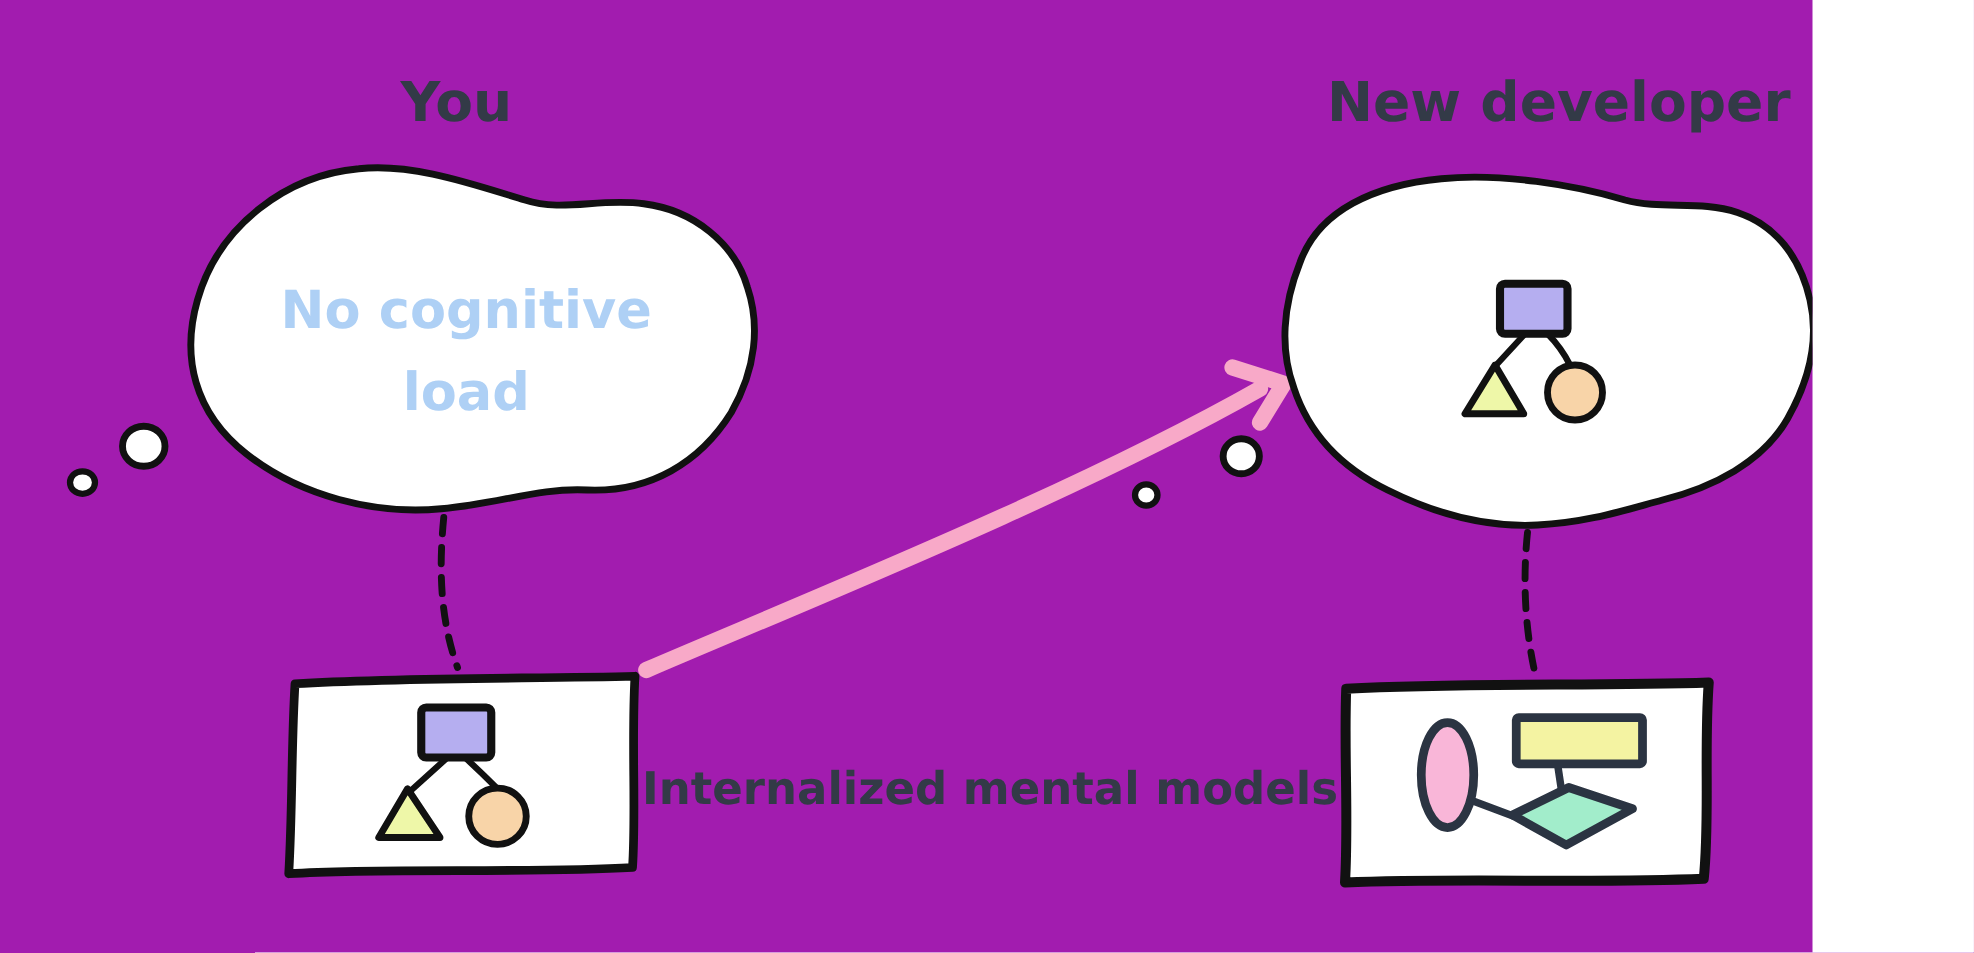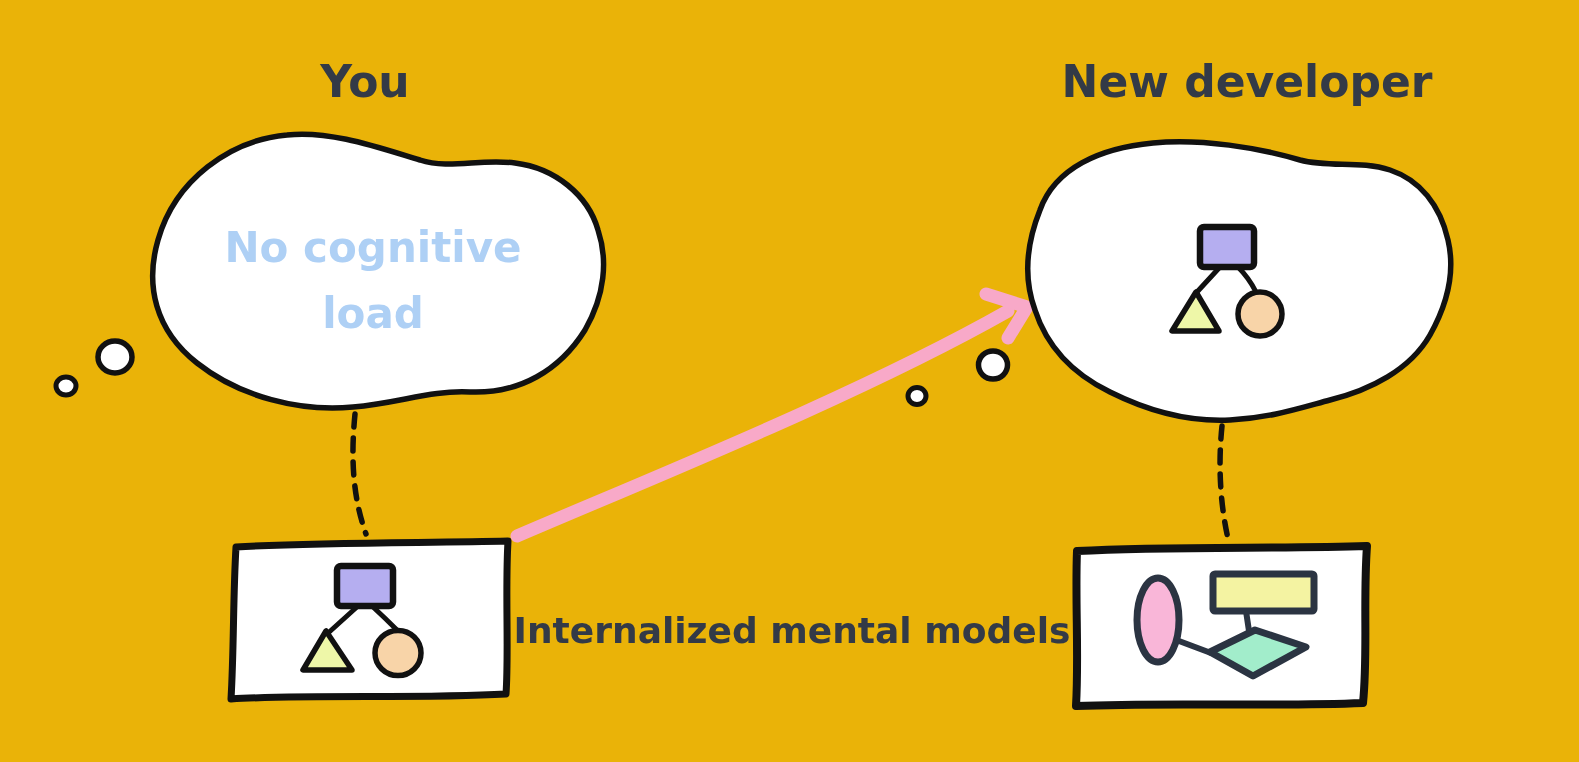--- a/index.html
+++ b/index.html
@@ -2,23 +2,23 @@
 <html><head>
 <meta charset="utf-8">
 <style>
   html, body {
     margin: 0;
     padding: 0;
     background: #ffffff;
   }
   .canvas {
     position: relative;
-    width: 1579px;
+    width: 1450px;
     height: 762px;
-    background: #eab308;
+    background: #a21caf;
     overflow: hidden;
     font-family: "DejaVu Sans", "Liberation Sans", sans-serif;
   }
   svg { display: block; }
   .title-text {
     font-family: "DejaVu Sans", "Liberation Sans", sans-serif;
     font-size: 44px;
     font-weight: 700;
   }
   .thought-text {

